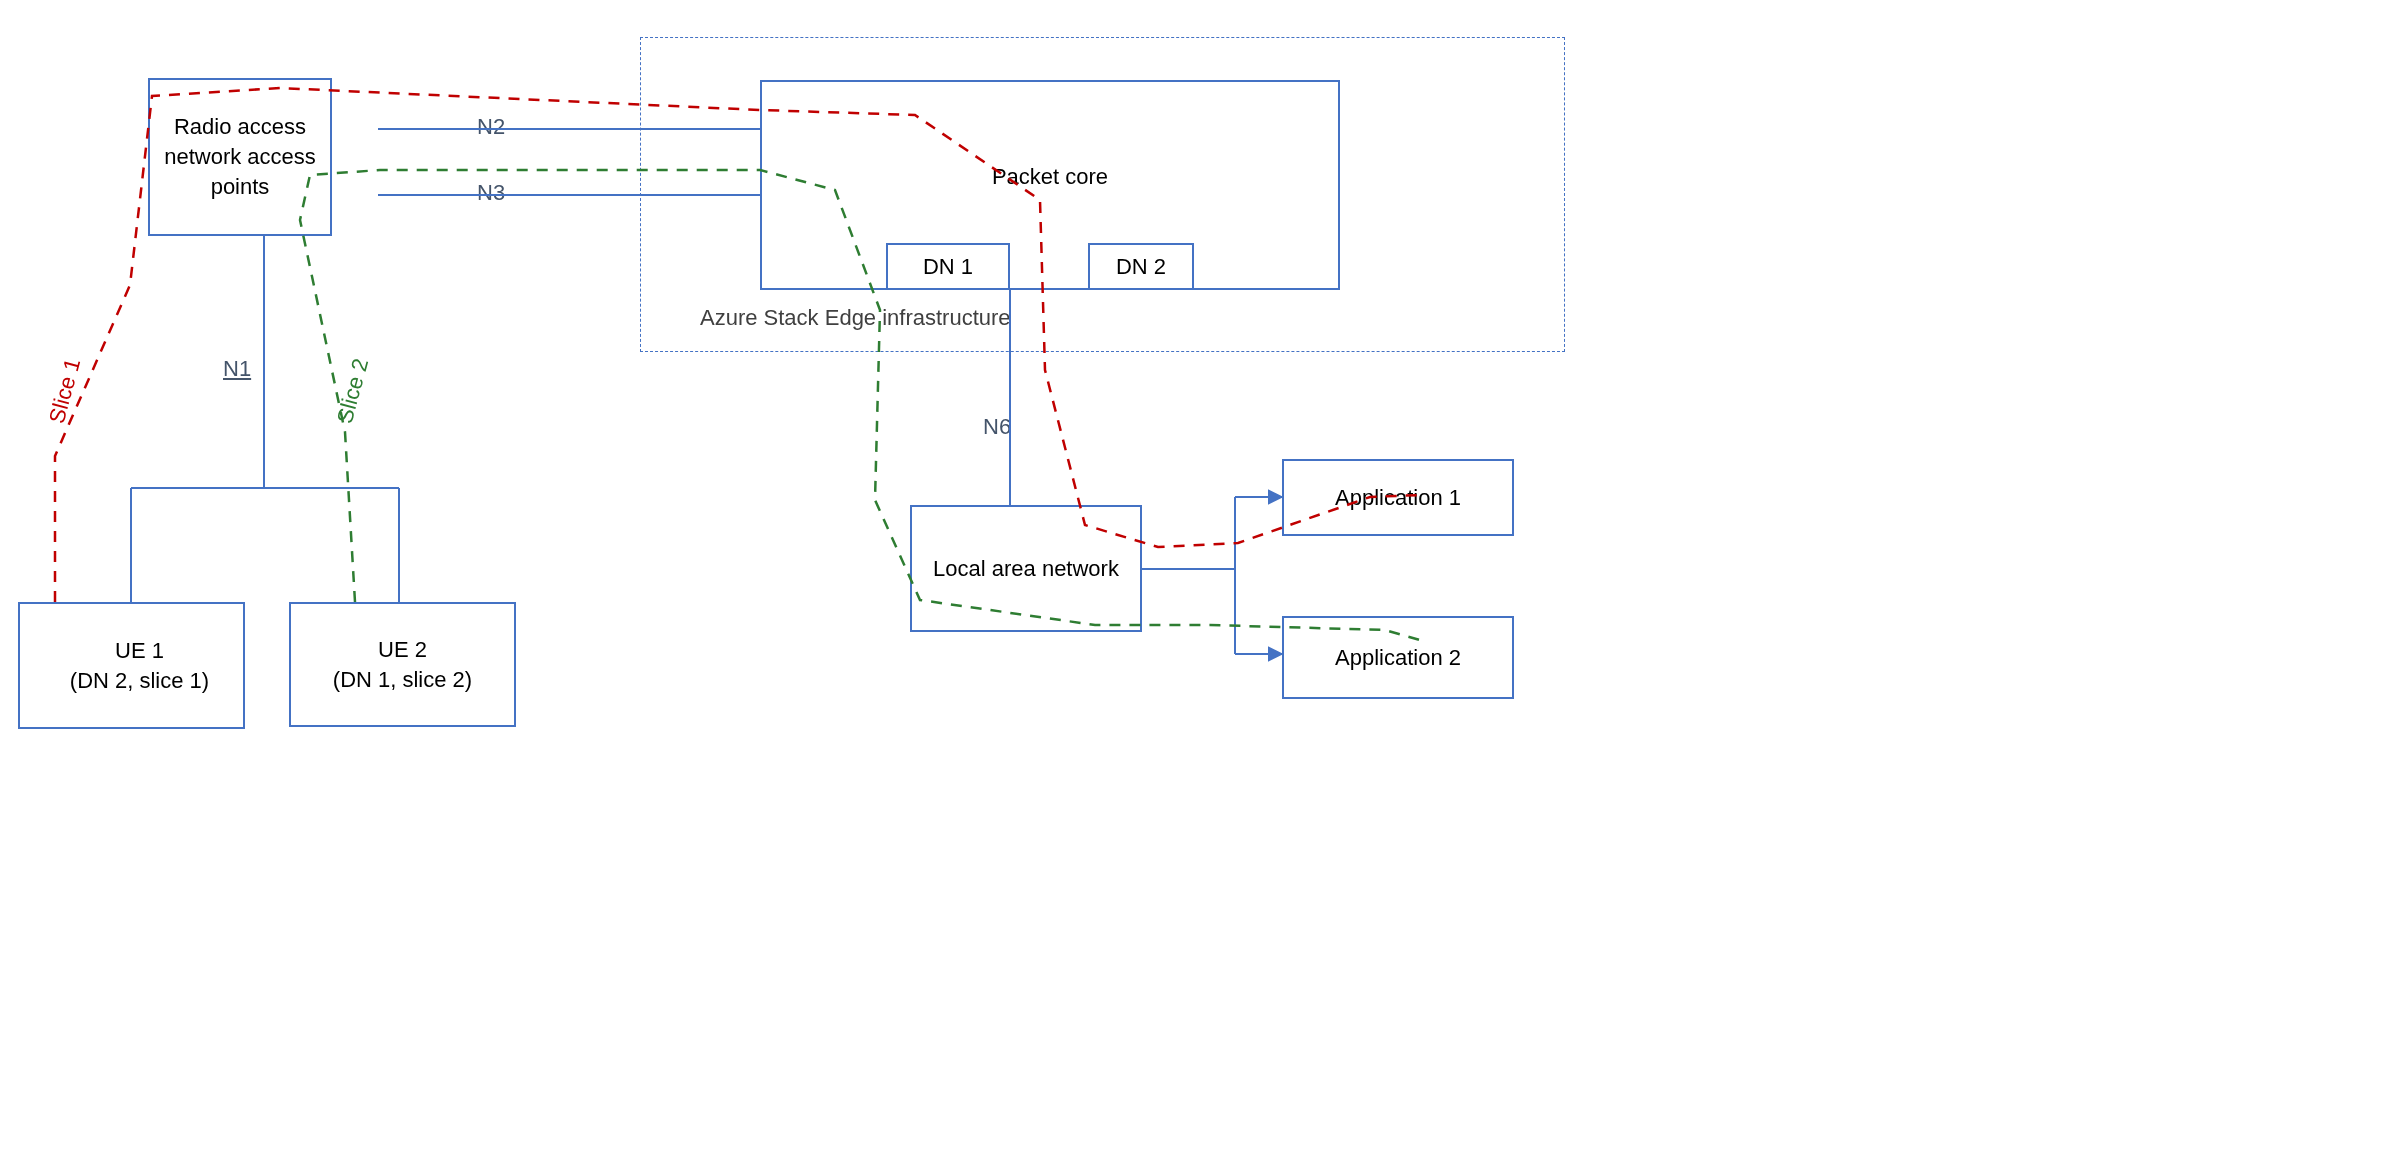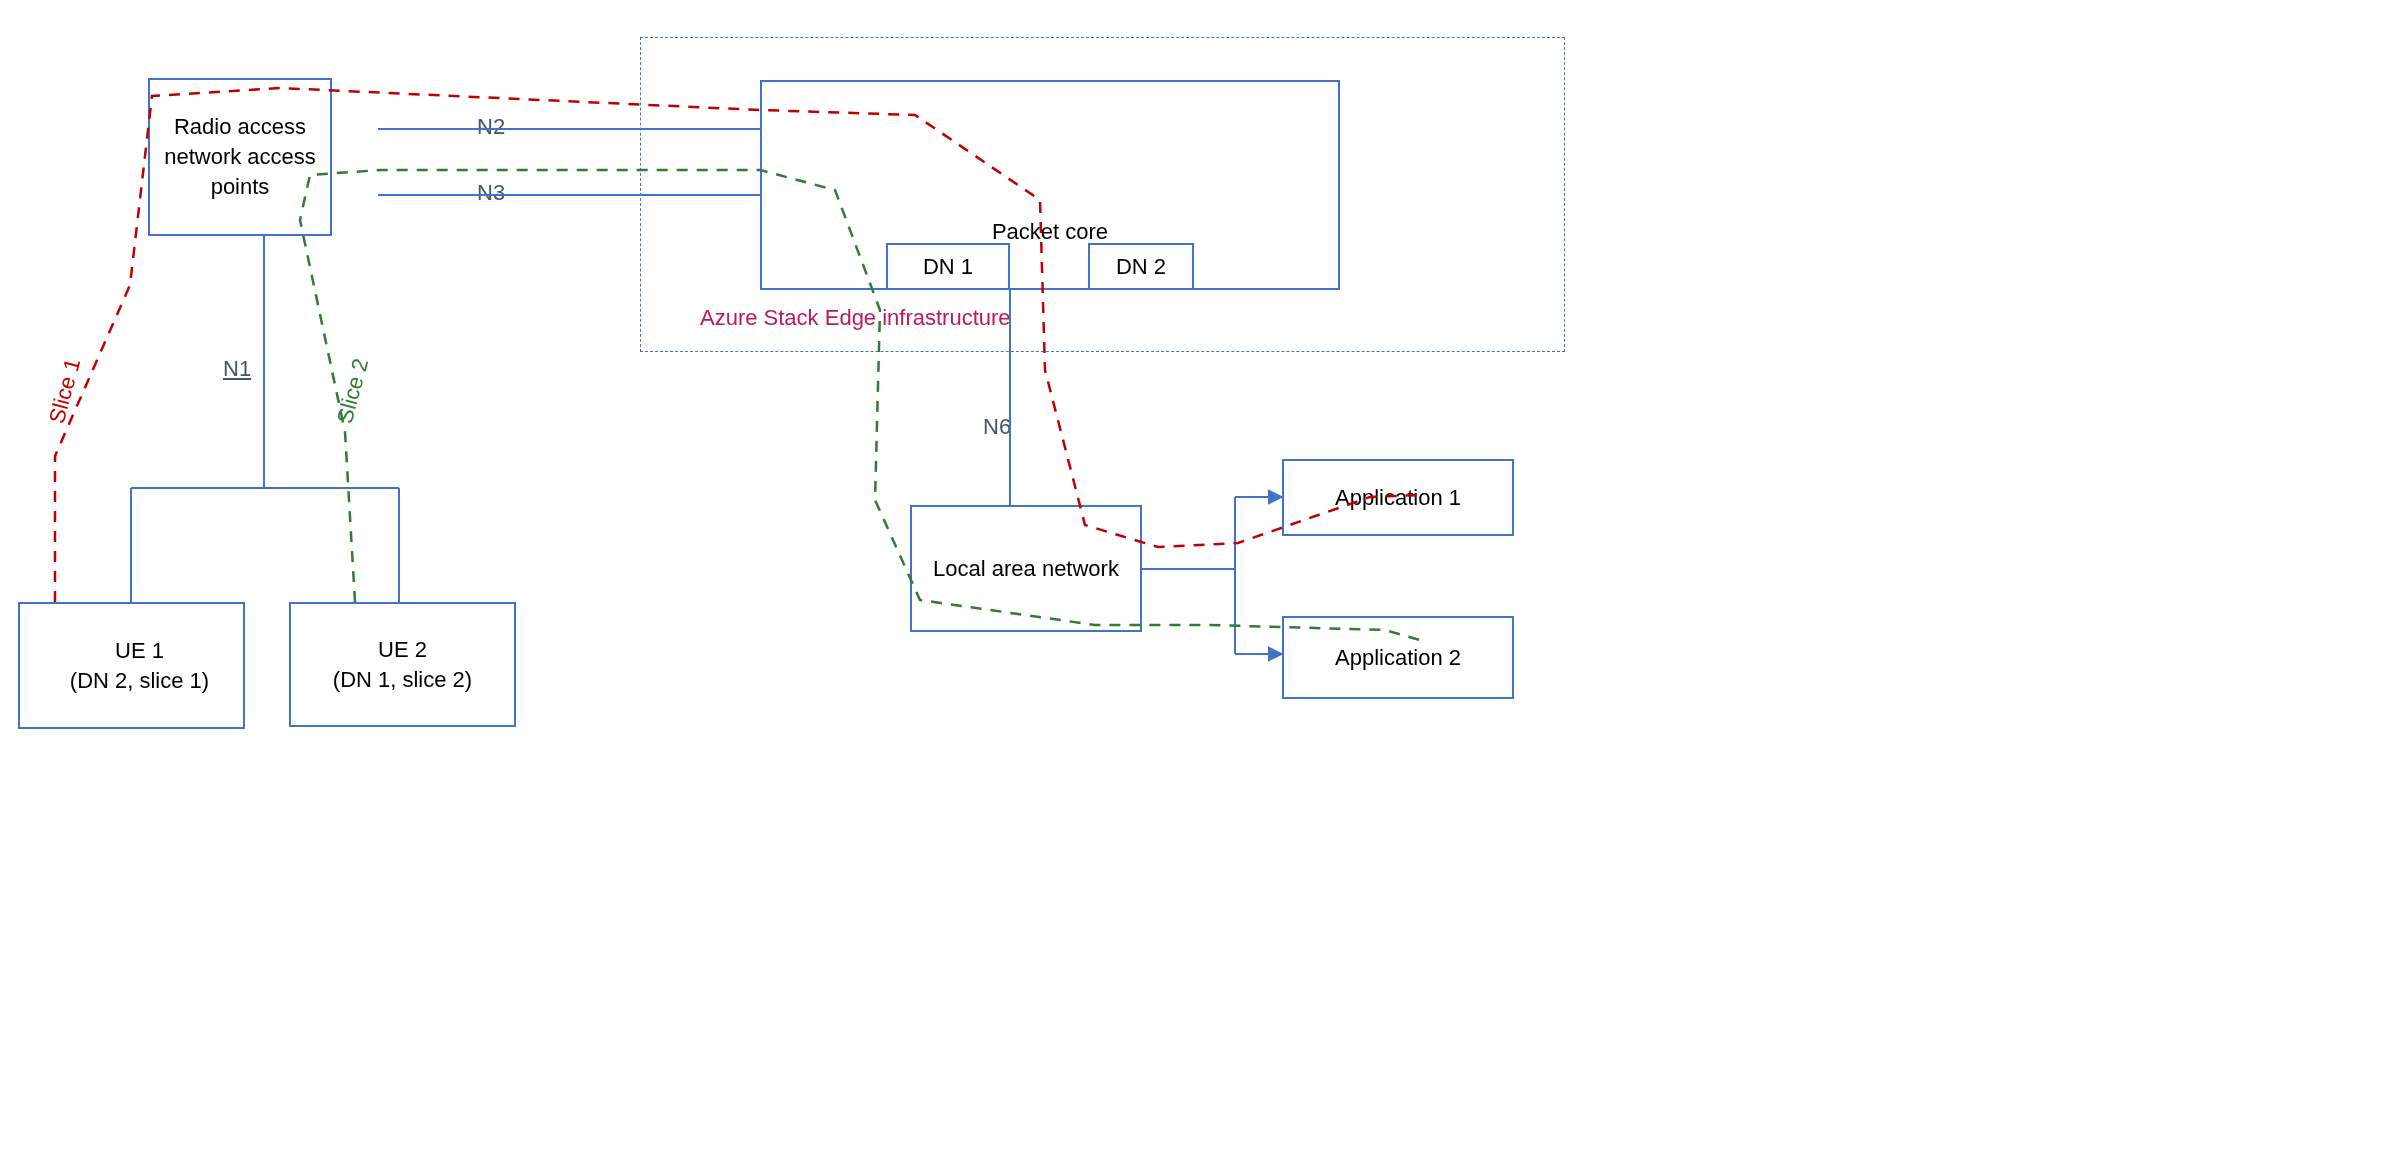--- a/index.html
+++ b/index.html
@@ -19,21 +19,21 @@
       display: flex;
       align-items: center;
       justify-content: center;
       text-align: center;
       padding: 6px;
       line-height: 1.35;
     }
     .label {
       position: absolute;
       background: transparent;
-      color: #be185d;
+      color: #404040;
       font-size: 22px;
     }
     .link-label {
       color: #44546a;
       font-size: 22px;
     }
     .slice1-label {
       color: #c00000;
       transform: rotate(-75deg);
       transform-origin: center;
@@ -60,21 +60,21 @@
 <body>
 
 <div class="dashed-container" style="left:640px; top:37px; width:925px; height:315px;"></div>
 
 <div class="box" style="left:148px; top:78px; width:184px; height:158px;">
   <span style="white-space:pre-line;">Radio access
 network access
 points</span>
 </div>
 
-<div class="box" style="left:760px; top:80px; width:580px; height:210px; align-items:center; padding-top:60px; justify-content:center;">
+<div class="box" style="left:760px; top:80px; width:580px; height:210px; align-items:flex-start; padding-top:60px; justify-content:center;">
   <span style="position:relative; top:20px;">Packet core</span>
 </div>
 
 <div class="box" style="left:886px; top:243px; width:124px; height:47px;">
   <span>DN 1</span>
 </div>
 
 <div class="box" style="left:1088px; top:243px; width:106px; height:47px;">
   <span>DN 2</span>
 </div>

